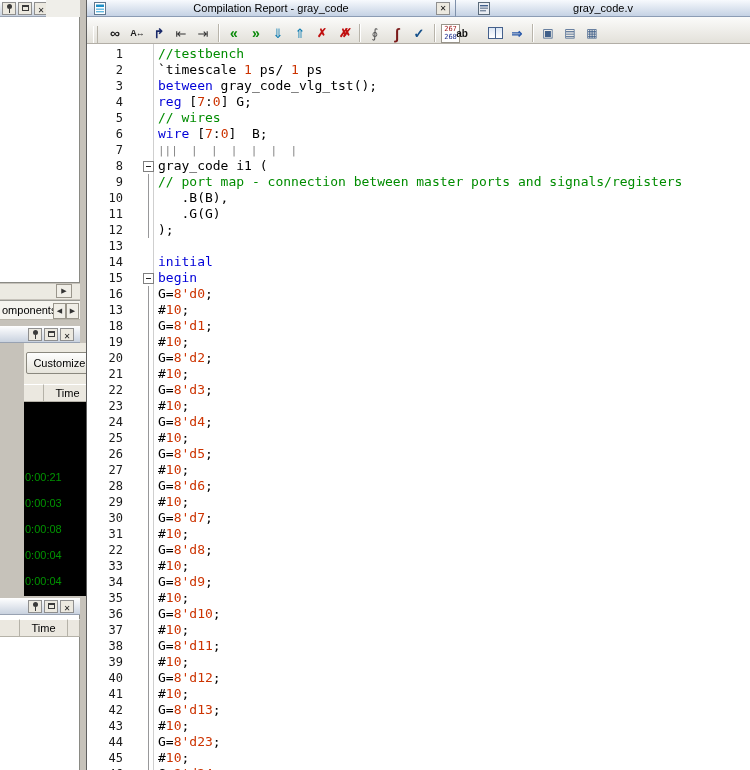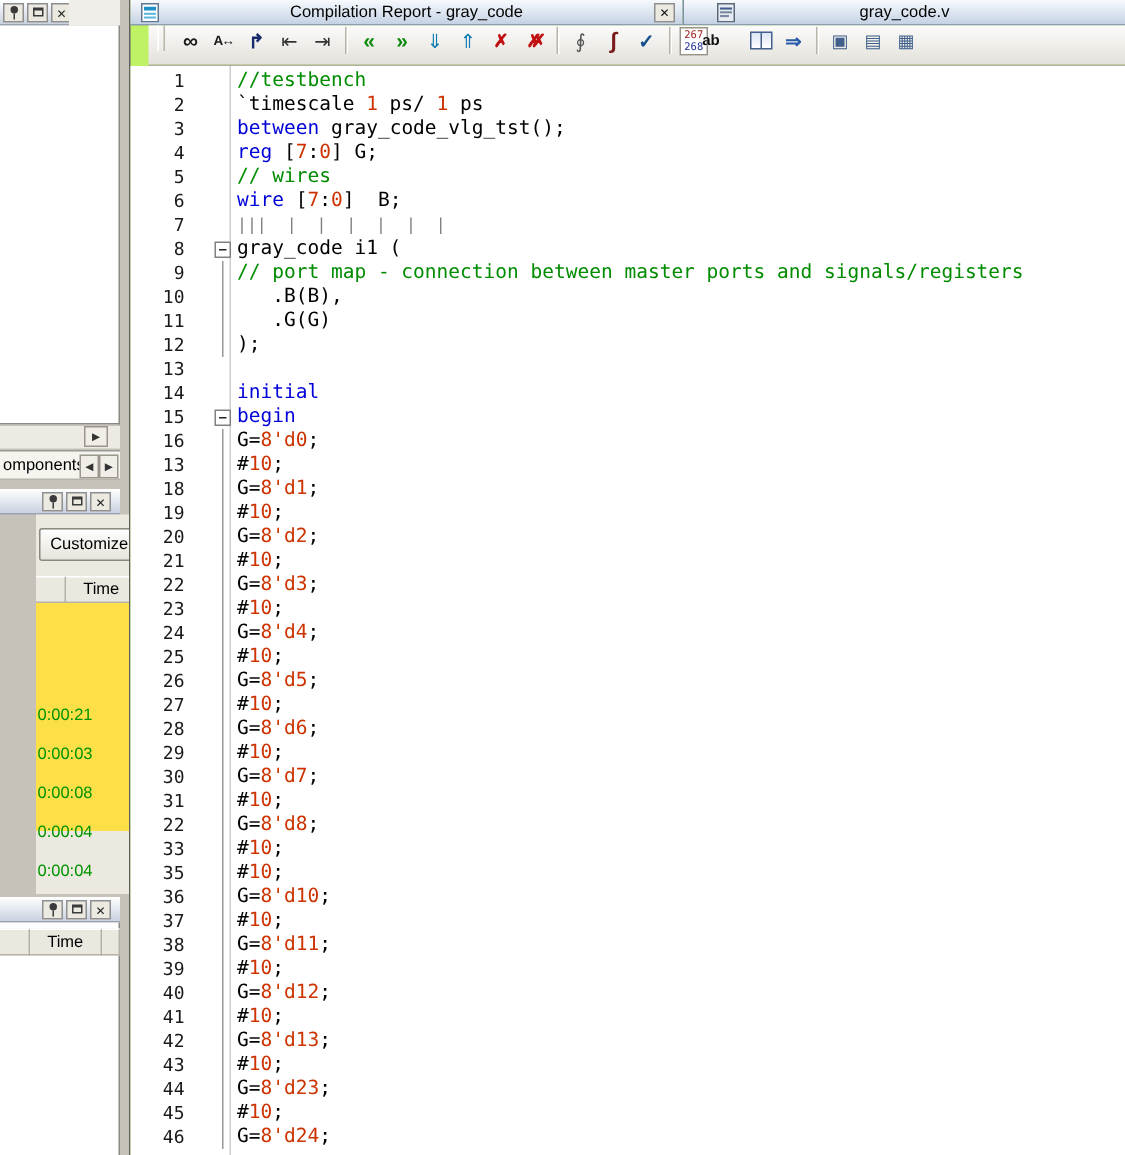--- a/index.html
+++ b/index.html
@@ -29,40 +29,40 @@
   .spin-l{left:53px;} .spin-r{left:66px;}
   .arr-l::before{content:"◀";font-size:7px;color:#333;} .arr-r::before{content:"▶";font-size:7px;color:#333;}
   .arr-u::before{content:"▲";font-size:7px;color:#333;} .arr-d::before{content:"▼";font-size:7px;color:#333;}
 
   .p2body{position:absolute;top:343px;left:0;width:80px;height:253px;background:#ece9e0;border-right:1px solid #8a8a84;box-sizing:border-box;margin-left:24px;}
   .customize{position:absolute;top:9px;left:2px;width:76px;height:22px;font-family:"Liberation Sans",sans-serif;font-size:11px;color:#000;background:linear-gradient(#fefefe,#e6e4db);border:1px solid #8a887e;border-radius:2px;}
   .thead{position:absolute;left:0;width:80px;height:18px;display:flex;}
   .thead2{top:41px;} .thead3{top:4px;}
   .thc{background:#ebe8e0;border-right:1px solid #b5b2a8;border-bottom:1px solid #b5b2a8;border-top:1px solid #fff;box-sizing:border-box;font-size:11px;color:#000;display:flex;align-items:center;justify-content:center;}
   .thc1{width:20px;} .thc2{width:48px;} .thc3{width:12px;}
-  .t1body{position:absolute;top:59px;left:0;width:80px;height:152px;background:#fde047;}
+  .t1body{position:absolute;top:59px;left:0;width:80px;height:194px;background:#000000;}
   .trow{position:absolute;left:1px;height:13px;font-size:11px;color:#009300;white-space:nowrap;}
   .vscroll{position:absolute;right:0;top:0;width:13px;height:194px;background:#f2f0ea;border-left:1px solid #c8c4ba;box-sizing:border-box;}
   .vsup{position:absolute;top:0;left:0;width:12px;height:13px;background:#f0eee7;border:1px solid #9a968c;display:flex;align-items:center;justify-content:center;box-sizing:border-box;}
   .vthumb{position:absolute;top:15px;left:1px;width:10px;height:20px;background:#e2dfd6;border:1px solid #9a968c;box-sizing:border-box;}
   .vsdn{position:absolute;bottom:0;left:0;width:12px;height:13px;background:#f0eee7;border:1px solid #9a968c;display:flex;align-items:center;justify-content:center;box-sizing:border-box;}
   .p3body{position:absolute;top:615px;left:0;width:80px;height:155px;background:#fff;border-right:1px solid #8a8a84;box-sizing:border-box;}
 
   
   .win{position:absolute;left:86px;top:0;width:664px;height:770px;background:#bef264;border-left:1px solid #5f5f5f;box-sizing:border-box;padding-left:38px;}
   .tabs{position:absolute;top:0;left:0;right:0;height:17px;display:flex;}
   .tab1{position:relative;width:369px;background:linear-gradient(#f7fafd,#c5d2e4);border-right:1px solid #7e90aa;border-bottom:1px solid #8c9cb4;box-sizing:border-box;}
   .tab2{position:relative;flex:1;background:linear-gradient(#f7fafd,#c5d2e4);border-bottom:1px solid #8c9cb4;box-sizing:border-box;}
   .tabtitle{position:absolute;left:22px;right:22px;top:2px;text-align:center;font-size:11px;color:#000;white-space:nowrap;overflow:hidden;}
   .tabicon{position:absolute;left:7px;top:2px;}
   .tab2 .tabicon{left:22px;}
   .cbtn{position:absolute;right:5px;top:2px;width:14px;height:13px;background:#ece9e0;border:1px solid #8f8f8f;display:flex;align-items:center;justify-content:center;box-sizing:border-box;}
   .cbtn::before{content:"✕";font-size:8px;color:#111;line-height:1;}
 
-  .tbar{position:absolute;top:17px;left:12px;right:0;height:27px;background:linear-gradient(#fbfbfa,#e3e1da);border-bottom:1px solid #b2aea6;display:flex;align-items:flex-start;padding-left:6px;box-sizing:border-box;}
+  .tbar{position:absolute;top:17px;left:0;right:0;height:27px;background:linear-gradient(#fbfbfa,#e3e1da);border-bottom:1px solid #b2aea6;display:flex;align-items:flex-end;padding-left:6px;box-sizing:border-box;}
   .grip{width:3px;height:17px;border-left:1px solid #fff;border-right:1px solid #b8b4aa;margin-right:6px;}
   .ticons{display:flex;align-items:center;}
   .tsep{width:1px;height:18px;background:#b8b4aa;box-shadow:1px 0 0 #fff;margin:0 4px;}
   .tbi{width:22px;height:20px;display:flex;align-items:center;justify-content:center;font-size:13px;}
   .tbi-find::before{content:"∞";font-weight:bold;color:#1a1a1a;font-size:14px;}
   .tbi-replace::before{content:"A↔";font-size:9px;letter-spacing:-1px;color:#1a1a1a;font-weight:bold;}
   .tbi-goto::before{content:"↱";color:#1a2a6a;font-weight:bold;}
   .tbi-outdent::before{content:"⇤";color:#333;}
   .tbi-indent::before{content:"⇥";color:#333;}
   .tbi-comment::before{content:"«";color:#0b8a0b;font-weight:bold;font-size:14px;}
@@ -413,20 +413,25 @@
             <span class="ln">22</span>
             <span class="mg guide"></span>
             <span class="codetxt"><span class="tp">G=</span><span class="tn">8'd8</span><span class="tp">;</span></span>
           </div>
           <div class="cl">
             <span class="ln">33</span>
             <span class="mg guide"></span>
             <span class="codetxt"><span class="tp">#</span><span class="tn">10</span><span class="tp">;</span></span>
           </div>
           <div class="cl">
+            <span class="ln">34</span>
+            <span class="mg guide"></span>
+            <span class="codetxt"><span class="tp">G=</span><span class="tn">8'd9</span><span class="tp">;</span></span>
+          </div>
+          <div class="cl">
             <span class="ln">35</span>
             <span class="mg guide"></span>
             <span class="codetxt"><span class="tp">#</span><span class="tn">10</span><span class="tp">;</span></span>
           </div>
           <div class="cl">
             <span class="ln">36</span>
             <span class="mg guide"></span>
             <span class="codetxt"><span class="tp">G=</span><span class="tn">8'd10</span><span class="tp">;</span></span>
           </div>
           <div class="cl">

